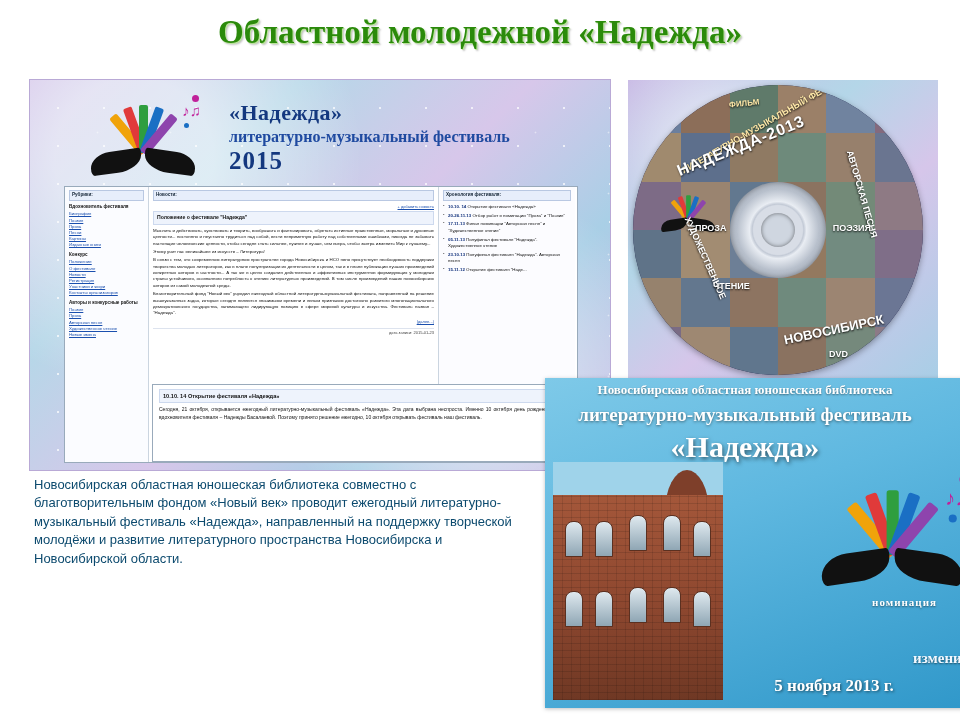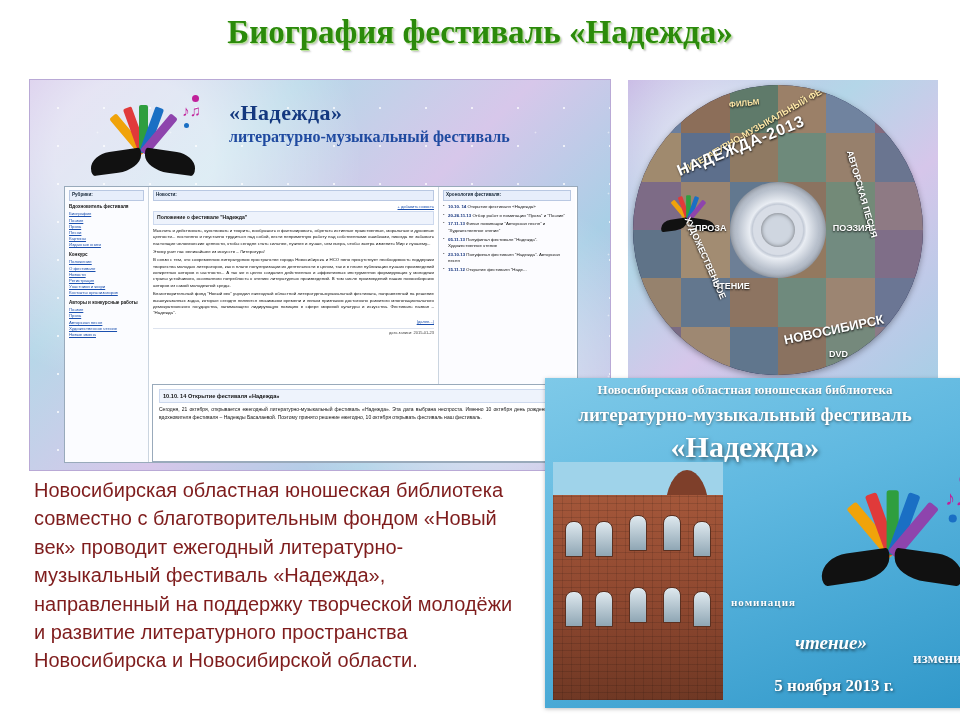--- a/index.html
+++ b/index.html
@@ -492,21 +492,21 @@
     right: 14px;
     top: 96px;
     transform: scale(1.35);
     transform-origin: 100% 0;
   }
   .poster .nom {
     position: absolute;
     left: 186px;
     top: 218px;
     width: 206px;
-    text-align: left;
+    text-align: right;
     color: #ffffff;
     font-weight: bold;
     font-size: 11px;
     letter-spacing: 1px;
     text-shadow: 0 1px 2px rgba(0,0,0,.5);
     font-family: "Liberation Serif", serif;
   }
   .poster .nom-name {
     position: absolute;
     left: 176px;
@@ -555,48 +555,49 @@
     text-shadow: 1px 1px 3px rgba(0,0,0,.55);
     font-family: "Liberation Serif", serif;
   }
 
   
   .lead {
     position: absolute;
     left: 34px;
     top: 476px;
     width: 490px;
-    font-size: 20px;
+    font-size: 13px;
     line-height: 1.42;
-    color: #7f1d1d;
+    color: #0c4a6e;
   }
 </style>
 </head>
 <body>
 
-<div class="slide-title">Биография фестиваль «Надежда»</div>
+<div class="slide-title">Областной молодежной «Надежда»</div>
 
 <div class="site-shot">
   <div class="stars"></div>
 
   <div class="site-banner">
     <div class="logo" style="position:absolute;left:6px;top:5px;">
       <span class="ray" style="background:#f0a30a;transform:rotate(-40deg);"></span>
       <span class="ray" style="background:#e03a3a;transform:rotate(-20deg);"></span>
       <span class="ray" style="background:#2f9e3f;transform:rotate(0deg);"></span>
       <span class="ray" style="background:#1a6fc4;transform:rotate(20deg);"></span>
       <span class="ray" style="background:#8e44ad;transform:rotate(40deg);"></span>
       <span class="notes">♪♫</span>
       <span class="dot" style="width:7px;height:7px;background:#c0219a;right:4px;top:2px;"></span>
       <span class="dot" style="width:5px;height:5px;background:#1a6fc4;right:14px;top:30px;"></span>
       <span class="book"></span>
     </div>
     <div class="banner-text">
       <div class="l1">«Надежда»</div>
       <div class="l2">литературно-музыкальный фестиваль</div>
+      <div class="l3">2015</div>
     </div>
   </div>
 
   <div class="site-body">
 
     <div class="col col-left">
       <div class="hdr">Рубрики:</div>
       <div class="sub">Вдохновитель фестиваля</div>
       <a class="lnk">Биография</a>
       <a class="lnk">Поэзия</a>
@@ -761,18 +762,17 @@
     <span class="ray" style="background:#2f9e3f;transform:rotate(0deg);"></span>
     <span class="ray" style="background:#1a6fc4;transform:rotate(20deg);"></span>
     <span class="ray" style="background:#8e44ad;transform:rotate(40deg);"></span>
     <span class="notes">♪♫</span>
     <span class="dot" style="width:8px;height:8px;background:#c0219a;right:2px;top:0px;"></span>
     <span class="dot" style="width:6px;height:6px;background:#1a6fc4;right:12px;top:30px;"></span>
     <span class="book"></span>
   </div>
 
   <div class="nom">номинация</div>
-  <div class="nom-name2">чтение»</div>
   <div class="semi">изменить</div>
   <div class="date">5 ноября 2013 г.</div>
 </div>
 
 <div class="lead">Новосибирская областная юношеская библиотека совместно с благотворительным фондом «Новый век» проводит ежегодный литературно-музыкальный фестиваль «Надежда», направленный на поддержку творческой молодёжи и развитие литературного пространства Новосибирска и Новосибирской области.</div>
 
 </body></html>

